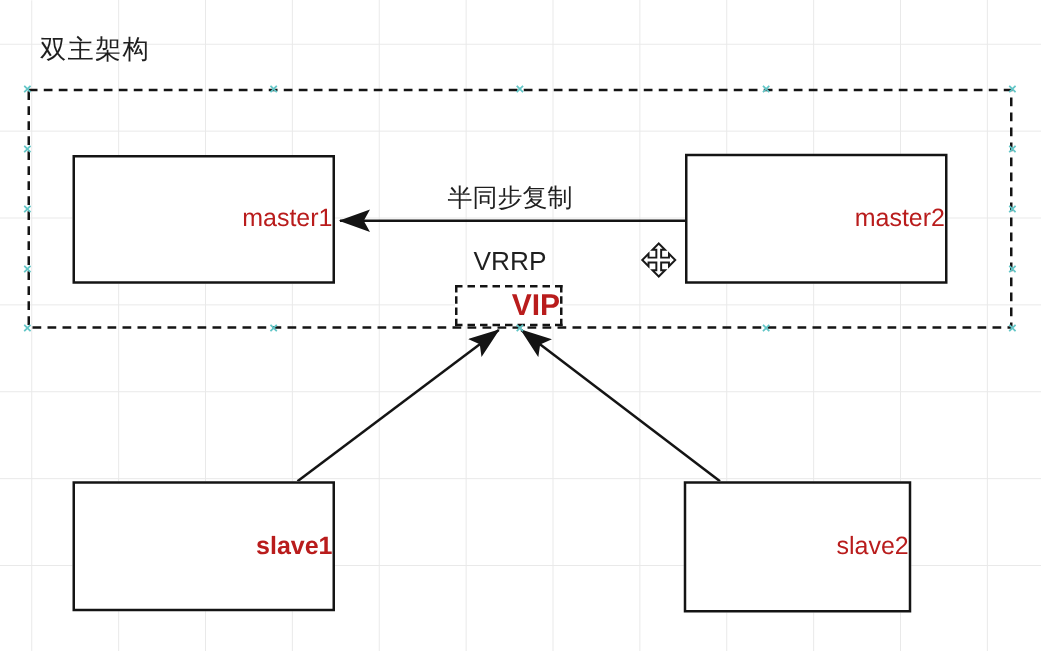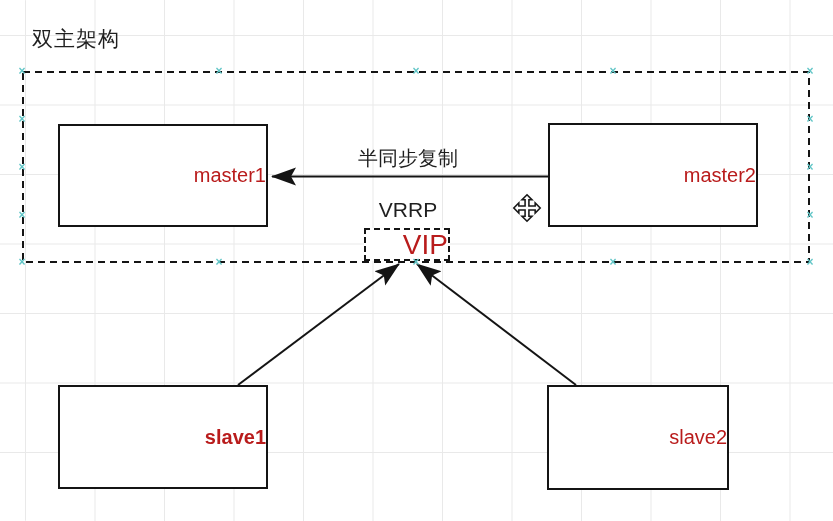--- a/index.html
+++ b/index.html
@@ -28,21 +28,21 @@
     background:#ffffff;border:2px solid #141414;
     display:flex;align-items:center;justify-content:flex-end;
     font-size:20px;color:#b91c1c;
   }
   .node-master1{left:58px;top:124px;width:210px;height:103px;}
   .node-master2{left:548px;top:123px;width:210px;height:104px;padding-left:11px;}
   .node-slave1{left:58px;top:385px;width:210px;height:104px;font-weight:bold;}
   .node-slave2{left:547px;top:385px;width:182px;height:105px;}
   .node-vip{
     left:364px;top:228px;width:86px;height:33px;
-    border:2px dashed #141414;font-size:28px;
+    border:2px dashed #141414;font-size:24px;font-weight:bold;
   }
   .floating-label{
     position:absolute;color:#1f1f1f;text-align:center;white-space:nowrap;
   }
   .label-replication{left:338px;top:145px;width:140px;font-size:20px;}
   .label-vrrp{left:368px;top:198px;width:80px;font-size:21px;}
   .handle{
     position:absolute;width:10px;height:10px;margin:-5px 0 0 -5px;
     color:#62c6c7;font-size:12px;line-height:10px;text-align:center;
     font-weight:700;user-select:none;

